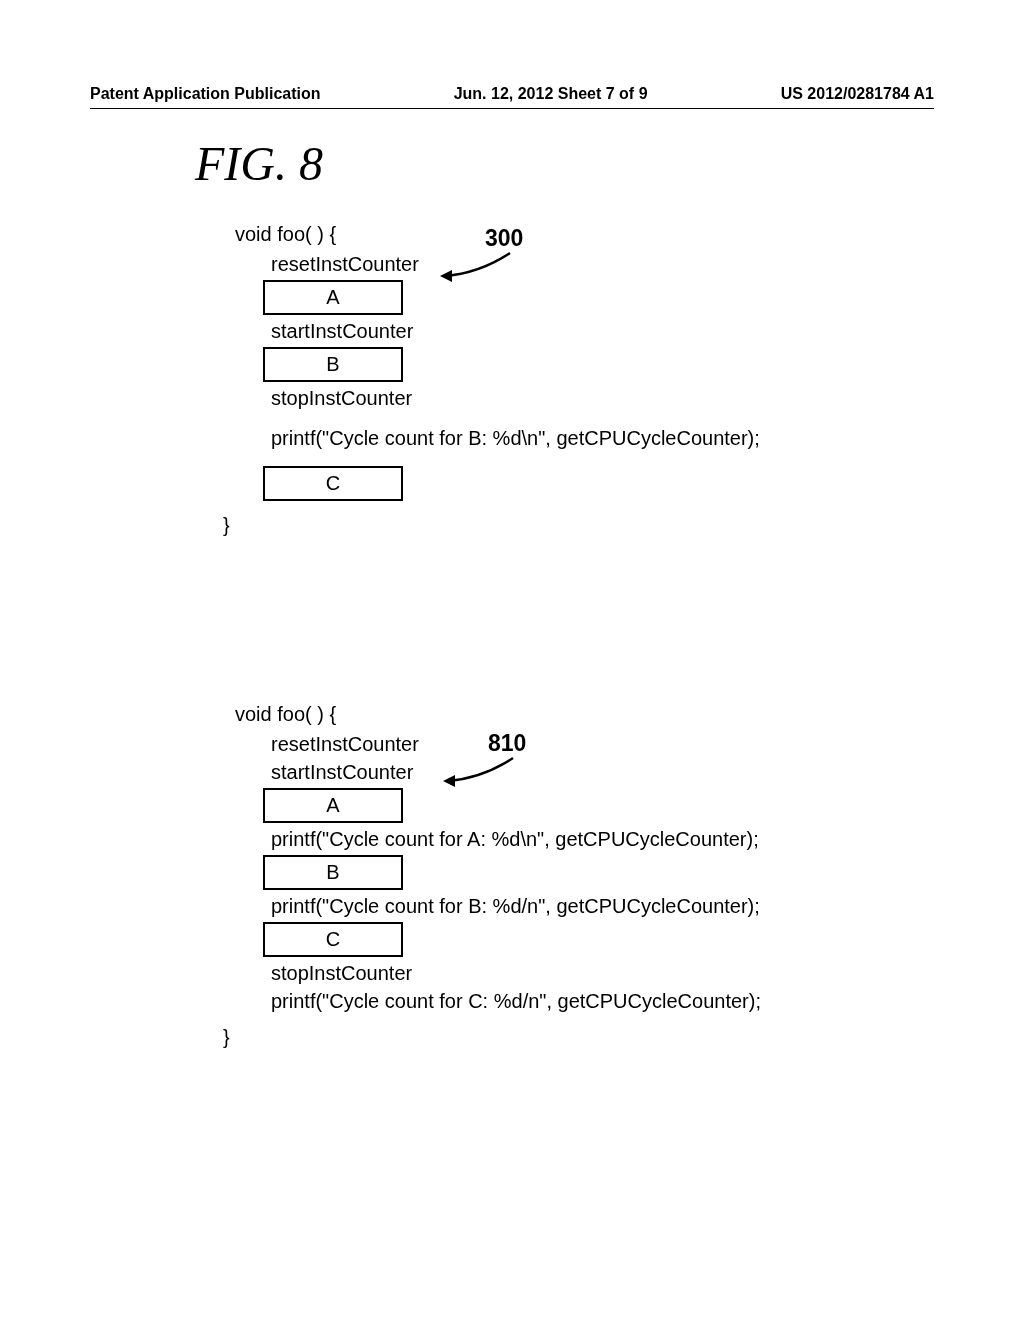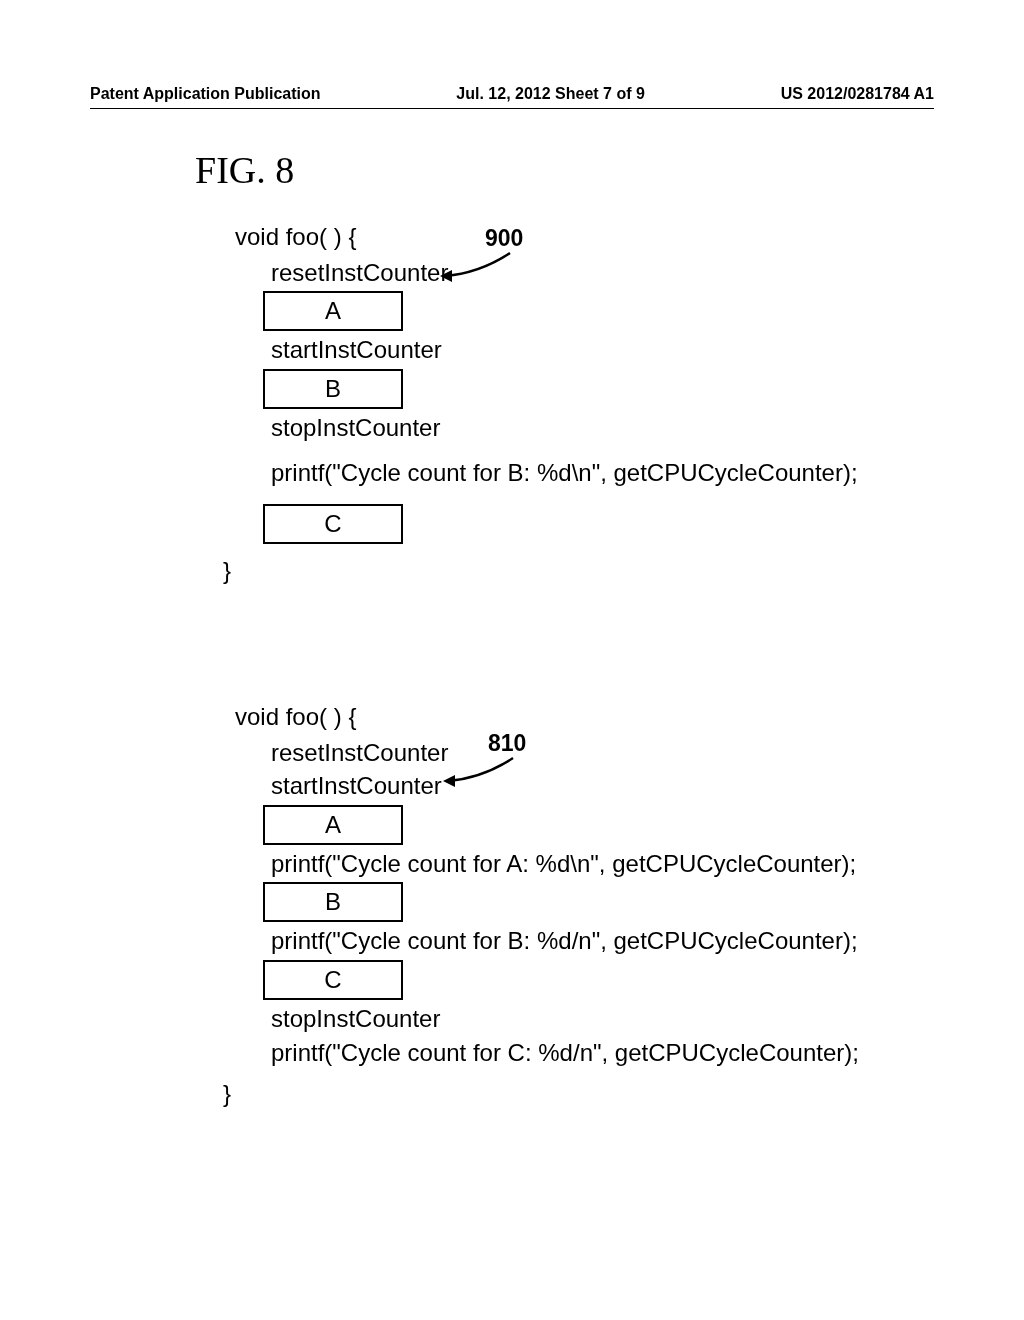--- a/index.html
+++ b/index.html
@@ -28,30 +28,31 @@
     }
     .header-line {
       position: absolute;
       top: 108px;
       left: 90px;
       right: 90px;
       border-top: 1.5px solid black;
     }
     .figure-title {
       position: absolute;
-      top: 148px;
+      top: 136px;
       left: 195px;
       font-family: 'Times New Roman', serif;
-      font-size: 38px;
+      font-style: italic;
+      font-size: 48px;
       font-weight: normal;
     }
     .code-section {
       position: absolute;
       font-family: 'Arial', sans-serif;
-      font-size: 24px;
+      font-size: 20px;
     }
     .section-800 {
       top: 220px;
       left: 215px;
     }
     .section-810 {
       top: 700px;
       left: 215px;
     }
     .code-line {
@@ -89,42 +90,42 @@
     }
     .spacer {
       height: 12px;
     }
   </style>
 </head>
 <body>
 
 <div class="header">
   <span>Patent Application Publication</span>
-  <span>Jul. 12, 2012  Sheet 7 of 9</span>
+  <span>Jun. 12, 2012  Sheet 7 of 9</span>
   <span>US 2012/0281784 A1</span>
 </div>
 <div class="header-line"></div>
 
 <div class="figure-title">FIG. 8</div>
 
 <div class="code-section section-800">
   <div class="code-line func-decl">void foo( ) {</div>
   <div class="code-line indented">resetInstCounter</div>
   <div class="boxed">A</div>
   <div class="code-line indented">startInstCounter</div>
   <div class="boxed">B</div>
   <div class="code-line indented">stopInstCounter</div>
   <div class="spacer"></div>
   <div class="code-line indented">printf("Cycle count for B: %d\n", getCPUCycleCounter);</div>
   <div class="spacer"></div>
   <div class="boxed">C</div>
   <div class="code-line close-brace">}</div>
 </div>
 
-<div class="ref-label" style="top:225px; left:485px;">900</div>
+<div class="ref-label" style="top:225px; left:485px;">300</div>
 <svg class="curve-arrow" style="top:248px; left:430px;" width="90" height="35">
   <path d="M 80 5 Q 50 25 15 28" stroke="black" stroke-width="2.5" fill="none"></path>
   <polygon points="10,28 22,22 22,34" fill="black"></polygon>
 </svg>
 
 <div class="code-section section-810">
   <div class="code-line func-decl">void foo( ) {</div>
   <div class="code-line indented">resetInstCounter</div>
   <div class="code-line indented">startInstCounter</div>
   <div class="boxed">A</div>

